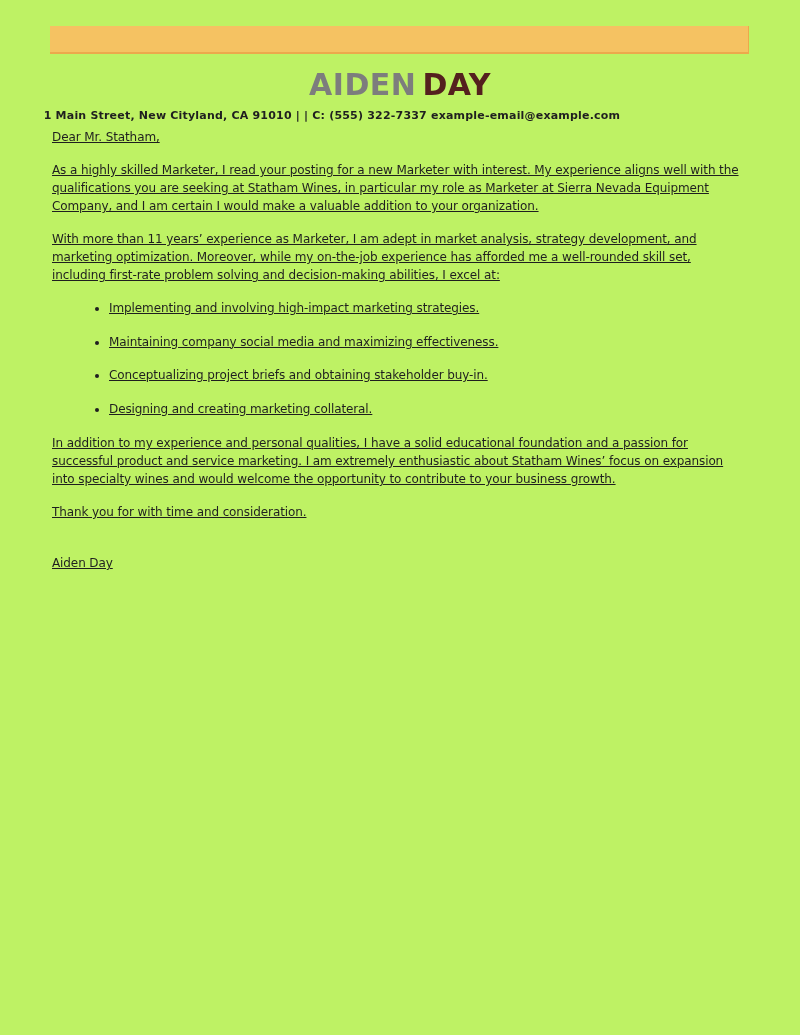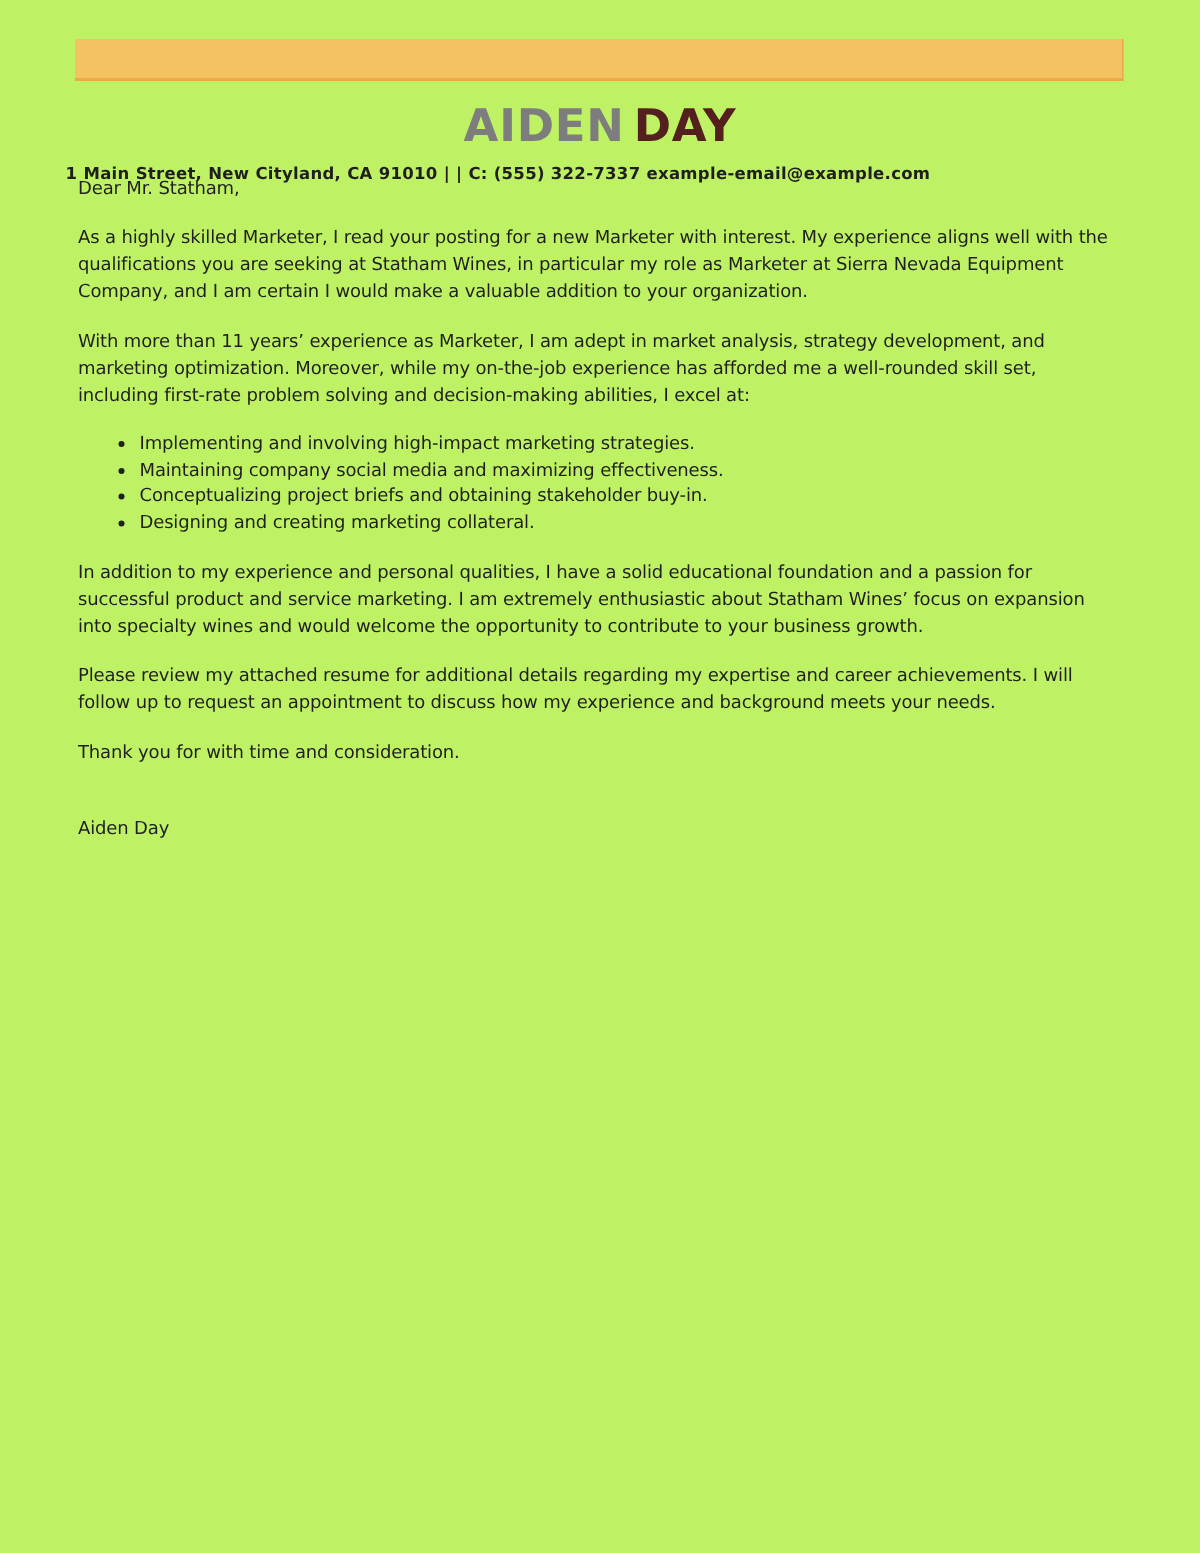--- a/index.html
+++ b/index.html
@@ -50,37 +50,38 @@
     left: 0;
     width: 664px;
     text-align: center;
     font-size: 11px;
     font-weight: bold;
     letter-spacing: 0.2px;
     color: #1f1f1f;
   }
   .letter-body {
     position: absolute;
-    top: 116px;
+    top: 128px;
     left: 52px;
     width: 696px;
     font-size: 12px;
     line-height: 18px;
     letter-spacing: -0.1px;
+    text-decoration: underline;
   }
   .letter-body p {
     margin: 0 0 15px 0;
   }
   ul.skills {
     margin: 15px 0 15px 0;
     padding: 0 0 0 41px;
     list-style: disc;
   }
   ul.skills li {
-    margin: 0;
+    margin: 16px;
     line-height: 17.5px;
   }
   p.thanks { margin-bottom: 9px; }
   p.signature { margin-top: 33px; }
 </style>
 </head>
 <body>
 
 <div class="page">
 
@@ -100,21 +101,20 @@
 
     <ul class="skills">
       <li>Implementing and involving high-impact marketing strategies.</li>
       <li>Maintaining company social media and maximizing effectiveness.</li>
       <li>Conceptualizing project briefs and obtaining stakeholder buy-in.</li>
       <li>Designing and creating marketing collateral.</li>
     </ul>
 
     <p>In addition to my experience and personal qualities, I have a solid educational foundation and a passion for successful product and service marketing. I am extremely enthusiastic about Statham Wines’ focus on expansion into specialty wines and would welcome the opportunity to contribute to your business growth.</p>
 
-    <p>Please review my attached resume for additional details regarding my expertise and career achievements. I will follow up to request an appointment to discuss how my experience and background meets your needs.</p>
 
     <p class="thanks">Thank you for with time and consideration.</p>
 
 
     <p class="signature">Aiden Day</p>
 
   </div>
 </div>
 
 </body></html>

